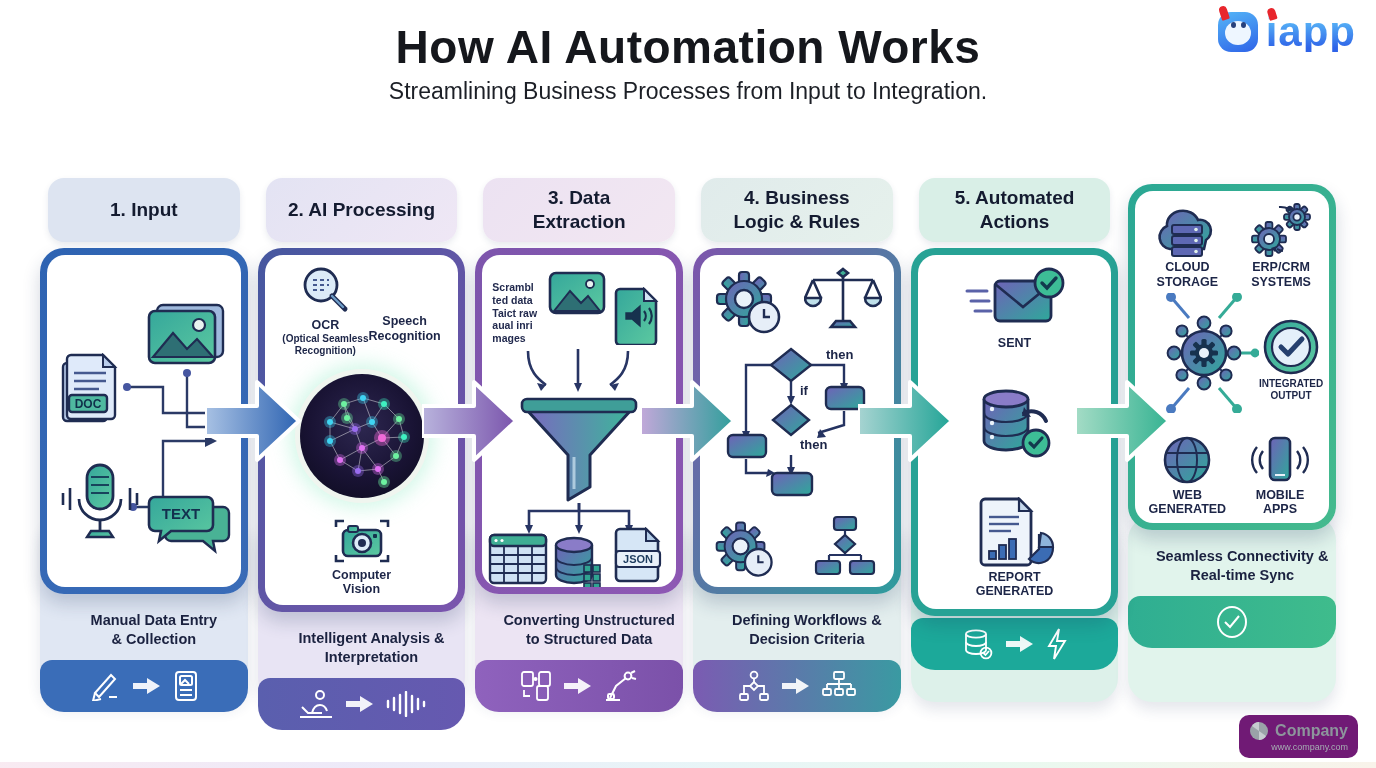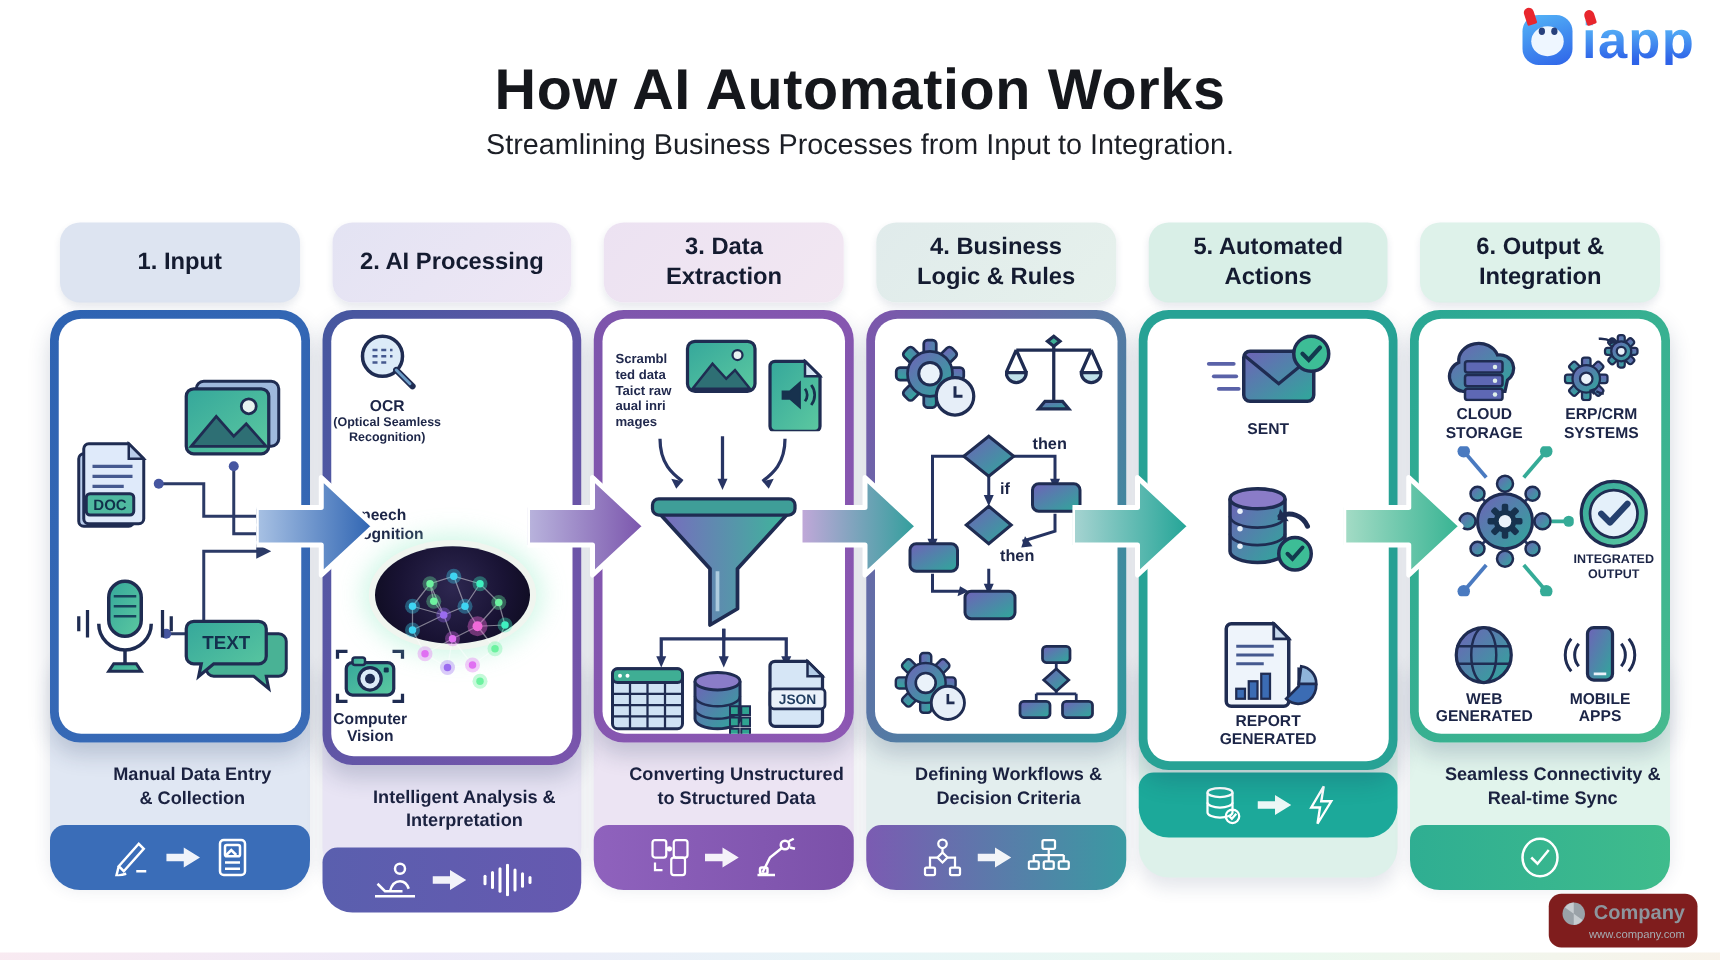--- a/index.html
+++ b/index.html
@@ -1,19 +1,19 @@
 <!DOCTYPE html>
 <html><head>
 <meta charset="utf-8">
 <style>
   html,body{margin:0;padding:0;background:#e9e9e9;}
   .page{position:relative;width:1376px;height:768px;background:#ffffff;overflow:hidden;
         font-family:"Liberation Sans",sans-serif;margin:0 auto;}
   
-  .title{margin:0;padding-top:44px;text-align:center;font-size:46px;font-weight:800;
+  .title{margin:0;padding-top:20px;text-align:center;font-size:46px;font-weight:800;
          letter-spacing:.5px;color:#15171c;}
   .subtitle{margin:4px 0 0;text-align:center;font-size:23px;font-weight:500;color:#1c1f26;}
   .brand{position:absolute;top:12px;right:20px;display:flex;align-items:center;gap:8px;justify-content:flex-end;}
   .mascot{position:relative;width:40px;height:40px;border-radius:13px;
           background:linear-gradient(160deg,#55b6f7,#2e63e8);}
   .mascot .face{position:absolute;left:7px;top:9px;width:26px;height:24px;border-radius:50%;
           background:#eef6ff;}
   .mascot .eye{position:absolute;top:10px;width:5px;height:6px;border-radius:50%;background:#27407c;}
   .mascot .eye.l{left:13px}.mascot .eye.r{left:23px}
   .mascot .tuft, .itick{position:absolute;width:8px;height:14px;border-radius:6px 6px 2px 2px;
@@ -39,32 +39,32 @@
          justify-content:center;align-items:center;text-align:center;font-size:14.5px;font-weight:800;
          color:#1b2240;line-height:1.28;padding-left:20px;}
   .col-footer{position:relative;z-index:1;height:52px;margin-top:2px;border-radius:12px 12px 24px 24px;
          background:var(--footer);display:flex;align-items:center;justify-content:center;gap:12px;}
   
   .flow-arrow{position:absolute;top:197px;width:96px;height:92px;z-index:3;}
   
   .unit{display:flex;flex-direction:column;align-items:center;gap:3px;}
   .ulabel{font-size:10px;font-weight:800;color:#1c2547;text-align:center;line-height:1.18;}
   .ulabel .big{font-size:12.5px;}
-  .row2{display:flex;justify-content:center;align-items:flex-start;width:100%;flex-direction:column;}
+  .row2{display:flex;justify-content:center;align-items:flex-start;width:100%;}
   
   .brain{position:relative;width:124px;height:124px;border-radius:50%;margin:2px auto;
          background:radial-gradient(circle at 50% 42%,#2d2750 0%,#191334 55%,#0b0a1a 100%);
          box-shadow:0 0 0 5px #f0f5ef,0 0 20px 10px rgba(140,235,195,.40);}
   .brain svg{position:absolute;inset:0;}
   
   .caption{position:absolute;left:10px;top:26px;font-size:10.5px;font-weight:800;color:#222a4e;
            line-height:1.22;}
   
   .company{position:absolute;right:18px;bottom:10px;display:flex;flex-direction:column;
-           align-items:flex-end;background:#7f1d1d;border-radius:10px;padding:6px 10px;}
+           align-items:flex-end;background:#701a75;border-radius:10px;padding:6px 10px;}
   .company .row{display:flex;align-items:center;gap:6px;}
   .company .name{font-size:16px;font-weight:800;color:#8d959c;}
   .company .url{font-size:9px;color:#a6adb3;margin-top:1px;}
   .bottom-strip{position:absolute;left:0;right:0;bottom:0;height:6px;opacity:.55;
       background:linear-gradient(90deg,#f3d9e6,#ded8f3,#d4ecf1,#d9f3e2,#f3e9d9);}
   svg{display:block;}
   text{font-family:"Liberation Sans",sans-serif;}
 </style>
 </head>
 <body>
@@ -640,24 +640,20 @@
           <polygon points="0,6 14,6 14,1 27,9 14,17 14,12 0,12" fill="#ffffff" opacity="0.92"></polygon>
         </svg>
         <svg width="22" height="32" viewBox="0 0 22 32" fill="none" stroke="#fff" stroke-width="1.9">
           <path d="M13,1 L3,18 h7 L8,31 L19,13 h-8 z"></path>
         </svg>
       </div>
     </div>
 
     <div class="column" style="--hdr:#def2ea;--panel:#e1f4ec;--frame:linear-gradient(120deg,#2aa794,#45ba8e);--footer:linear-gradient(90deg,#2fae92,#3fbc8c);">
       <div class="panel"></div>
-      <div class="col-header">
-        <div>6. Output &amp;</div>
-          <div>Integration</div>
-      </div>
       <div class="card-frame">
         <div class="card">
           <div class="unit" style="position:absolute;left:10px;top:12px;width:84px;">
             <svg width="70" height="54" viewBox="0 0 70 54">
               <path d="M18,46 a12,12 0 0 1 -3,-23 a16,14 0 0 1 31,-6 a11,11 0 0 1 8,20 l-2,9 z" fill="url(#gpt)" stroke="#1f2c52" stroke-width="2.6"></path>
               <g fill="#5e68b4" stroke="#1f2c52" stroke-width="2">
                 <rect x="20" y="22" width="30" height="9" rx="2"></rect>
                   <rect x="20" y="33" width="30" height="9" rx="2"></rect>
                 <rect x="20" y="44" width="30" height="9" rx="2"></rect>
               </g>

